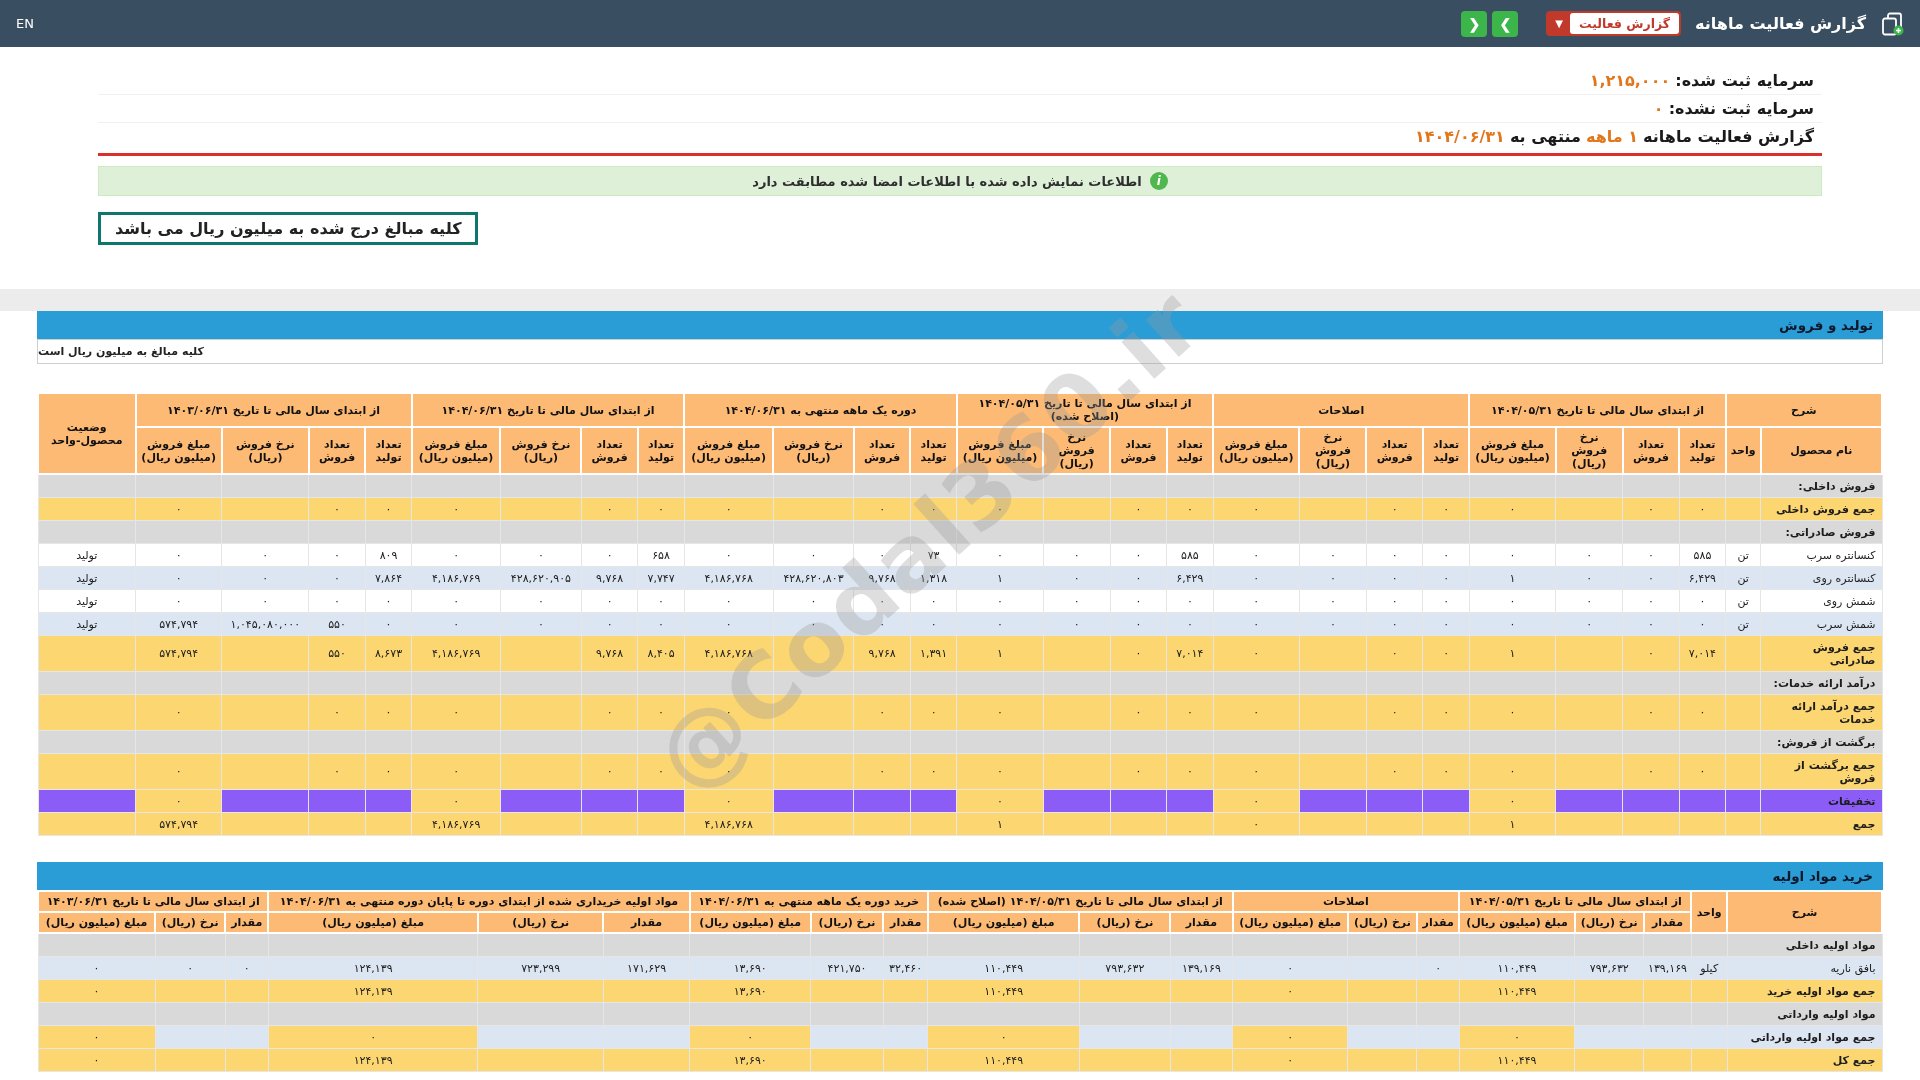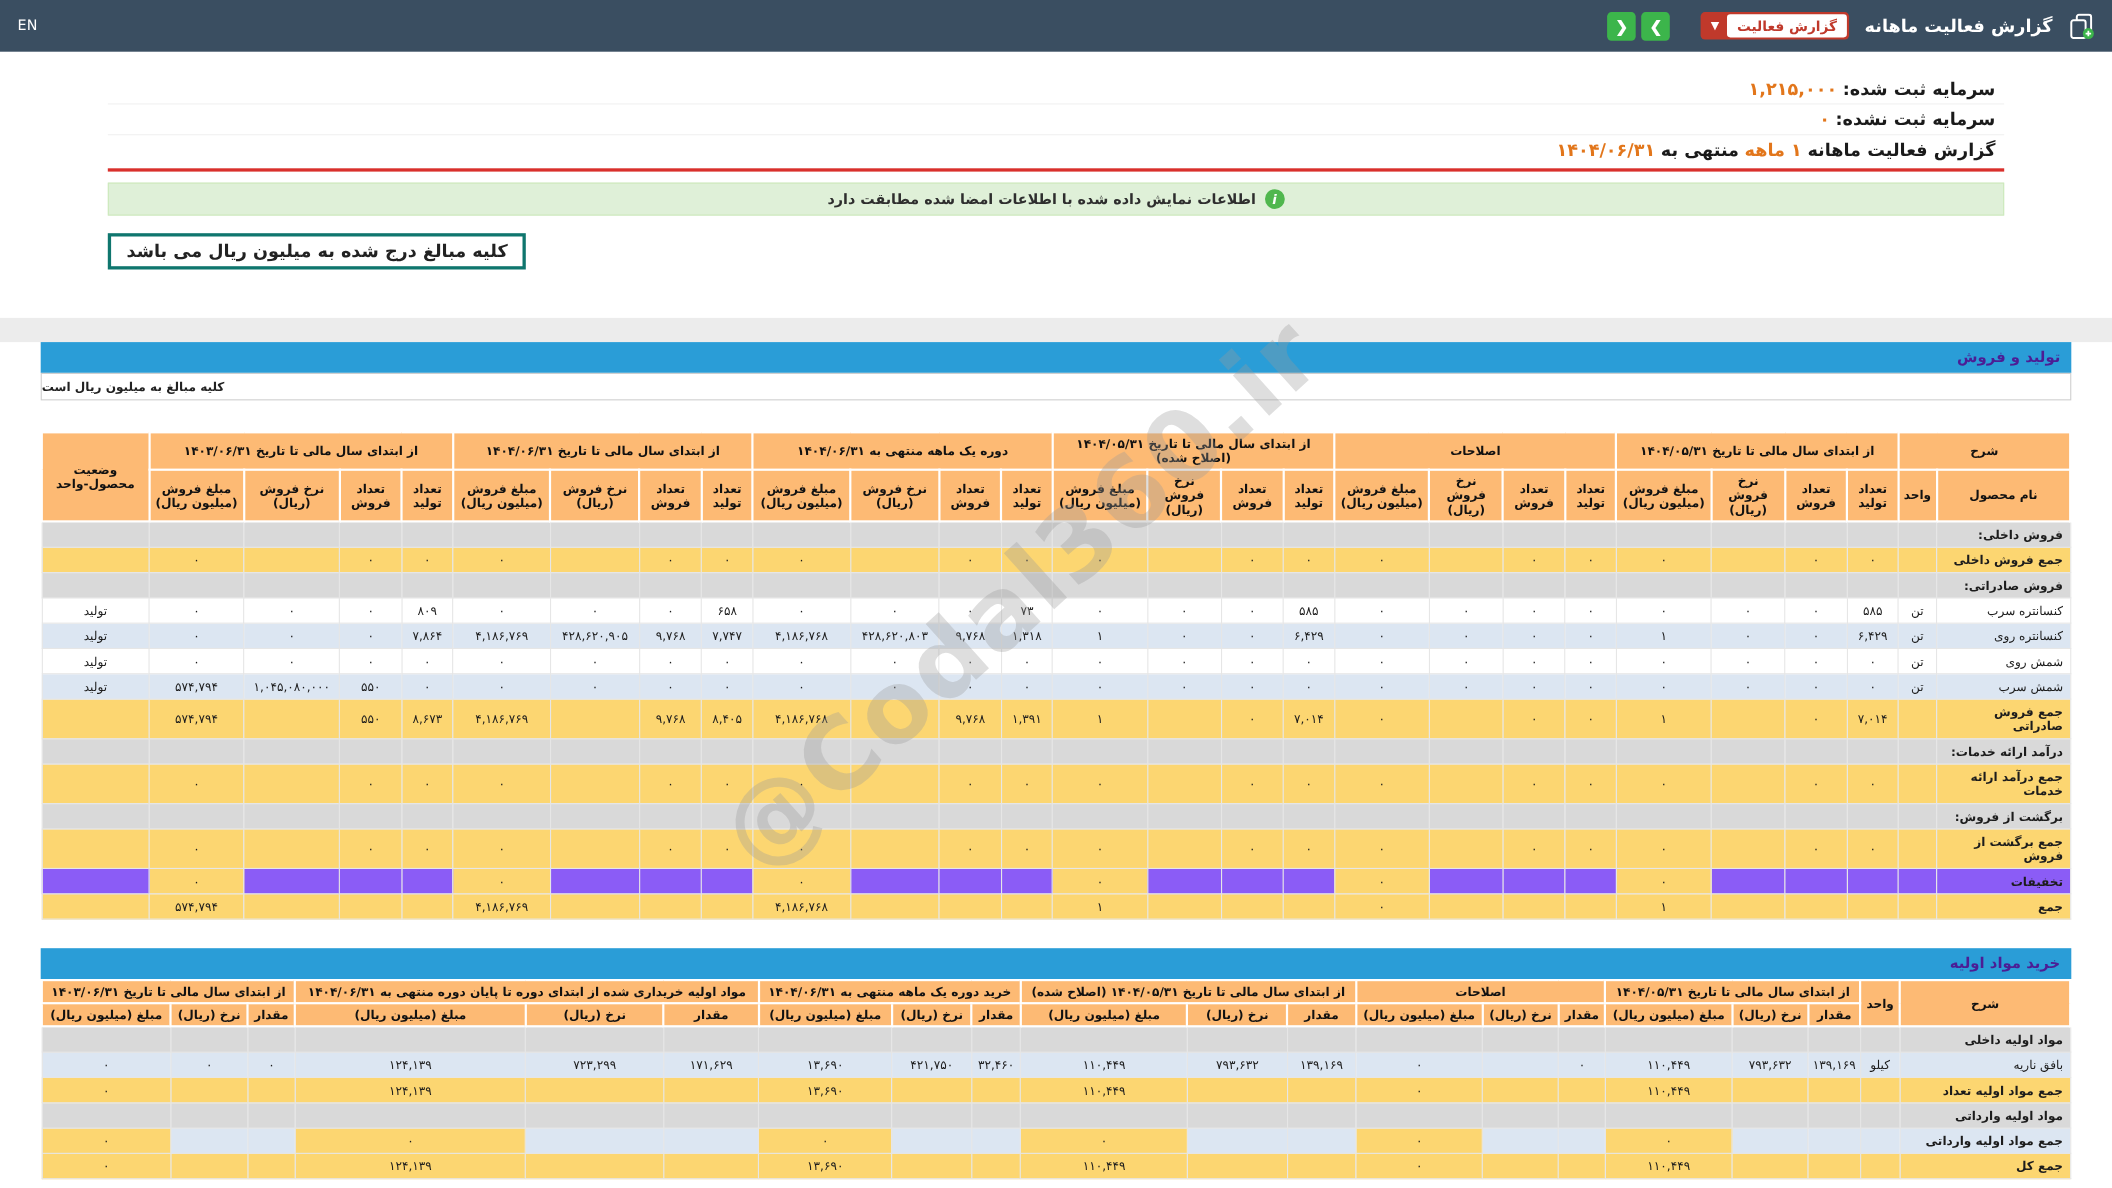--- a/index.html
+++ b/index.html
@@ -26,21 +26,21 @@
   .val{color:#e2761b;font-weight:bold}
   .val.red{color:#d9302c}
 
   .success-bar{margin:10px 98px 0;height:30px;background:#dff0d8;border:1px solid #cde9bd;display:flex;align-items:center;justify-content:center;gap:8px;direction:rtl;font-size:13px;font-weight: bold;color:#2e2e2e}
   .info-icon{width:18px;height:18px;border-radius:50%;background:#50b74e;color:#fff;font-size:12px;font-style:italic;font-weight:bold;display:flex;align-items:center;justify-content:center;flex:0 0 18px}
   .note-box{margin:16px 0 0 98px;display:inline-block;border:3px solid #0f766e;padding:4px 14px;font-size:16px;direction:rtl;font-weight:bold;background:#fff}
   .strip{height:22px;background:#ececec;margin-top:44px}
 
   
   .main{margin:0 37px;direction:rtl}
-  .section-bar{background:#2a9dd7;color:#4c1d95;font-size:13.5px;font-weight:bold;padding:6px 10px;text-align:right}
+  .section-bar{background:#2a9dd7;color:#0f172a;font-size:13.5px;font-weight:bold;padding:6px 10px;text-align:right}
   .subtitle-bar{background:#fff;border:1px solid #cfcfcf;font-size:11px;font-weight:bold;padding:5px 0;text-align:left}
   .tbl-gap{height:28px}
   .tbl-gap2{height:26px}
 
   table{width:100%;border-collapse:collapse;direction:rtl}
   thead th{background:#fdba74;border:2px solid #fff;font-size:11px;font-weight:bold;padding:3px 4px;text-align:center;vertical-align:middle;color:#111}
   tbody td{border:1px solid #e6e6e6;font-size:11px;padding:4.5px 3px;text-align:center;vertical-align:middle;white-space:nowrap;color:#1c1c1c}
   td.lbl{text-align:right;white-space:normal;padding-right:6px}
   #sales-table td.lbl{min-width:118px;max-width:128px}
   #materials-table td.lbl{min-width:150px}
@@ -656,21 +656,21 @@
           <td class="num">۴۲۱,۷۵۰</td>
           <td class="num amt">۱۳,۶۹۰</td>
           <td class="num">۱۷۱,۶۲۹</td>
           <td class="num">۷۲۳,۲۹۹</td>
           <td class="num amt">۱۲۴,۱۳۹</td>
           <td class="num">۰</td>
           <td class="num">۰</td>
           <td class="num amt">۰</td>
         </tr>
         <tr class="row-sum">
-          <td class="lbl">جمع مواد اولیه تعداد</td>
+          <td class="lbl">جمع مواد اولیه خرید</td>
           <td class="unit"></td>
           <td class="num"></td>
           <td class="num"></td>
           <td class="num amt">۱۱۰,۴۴۹</td>
           <td class="num"></td>
           <td class="num"></td>
           <td class="num amt">۰</td>
           <td class="num"></td>
           <td class="num"></td>
           <td class="num amt">۱۱۰,۴۴۹</td>

